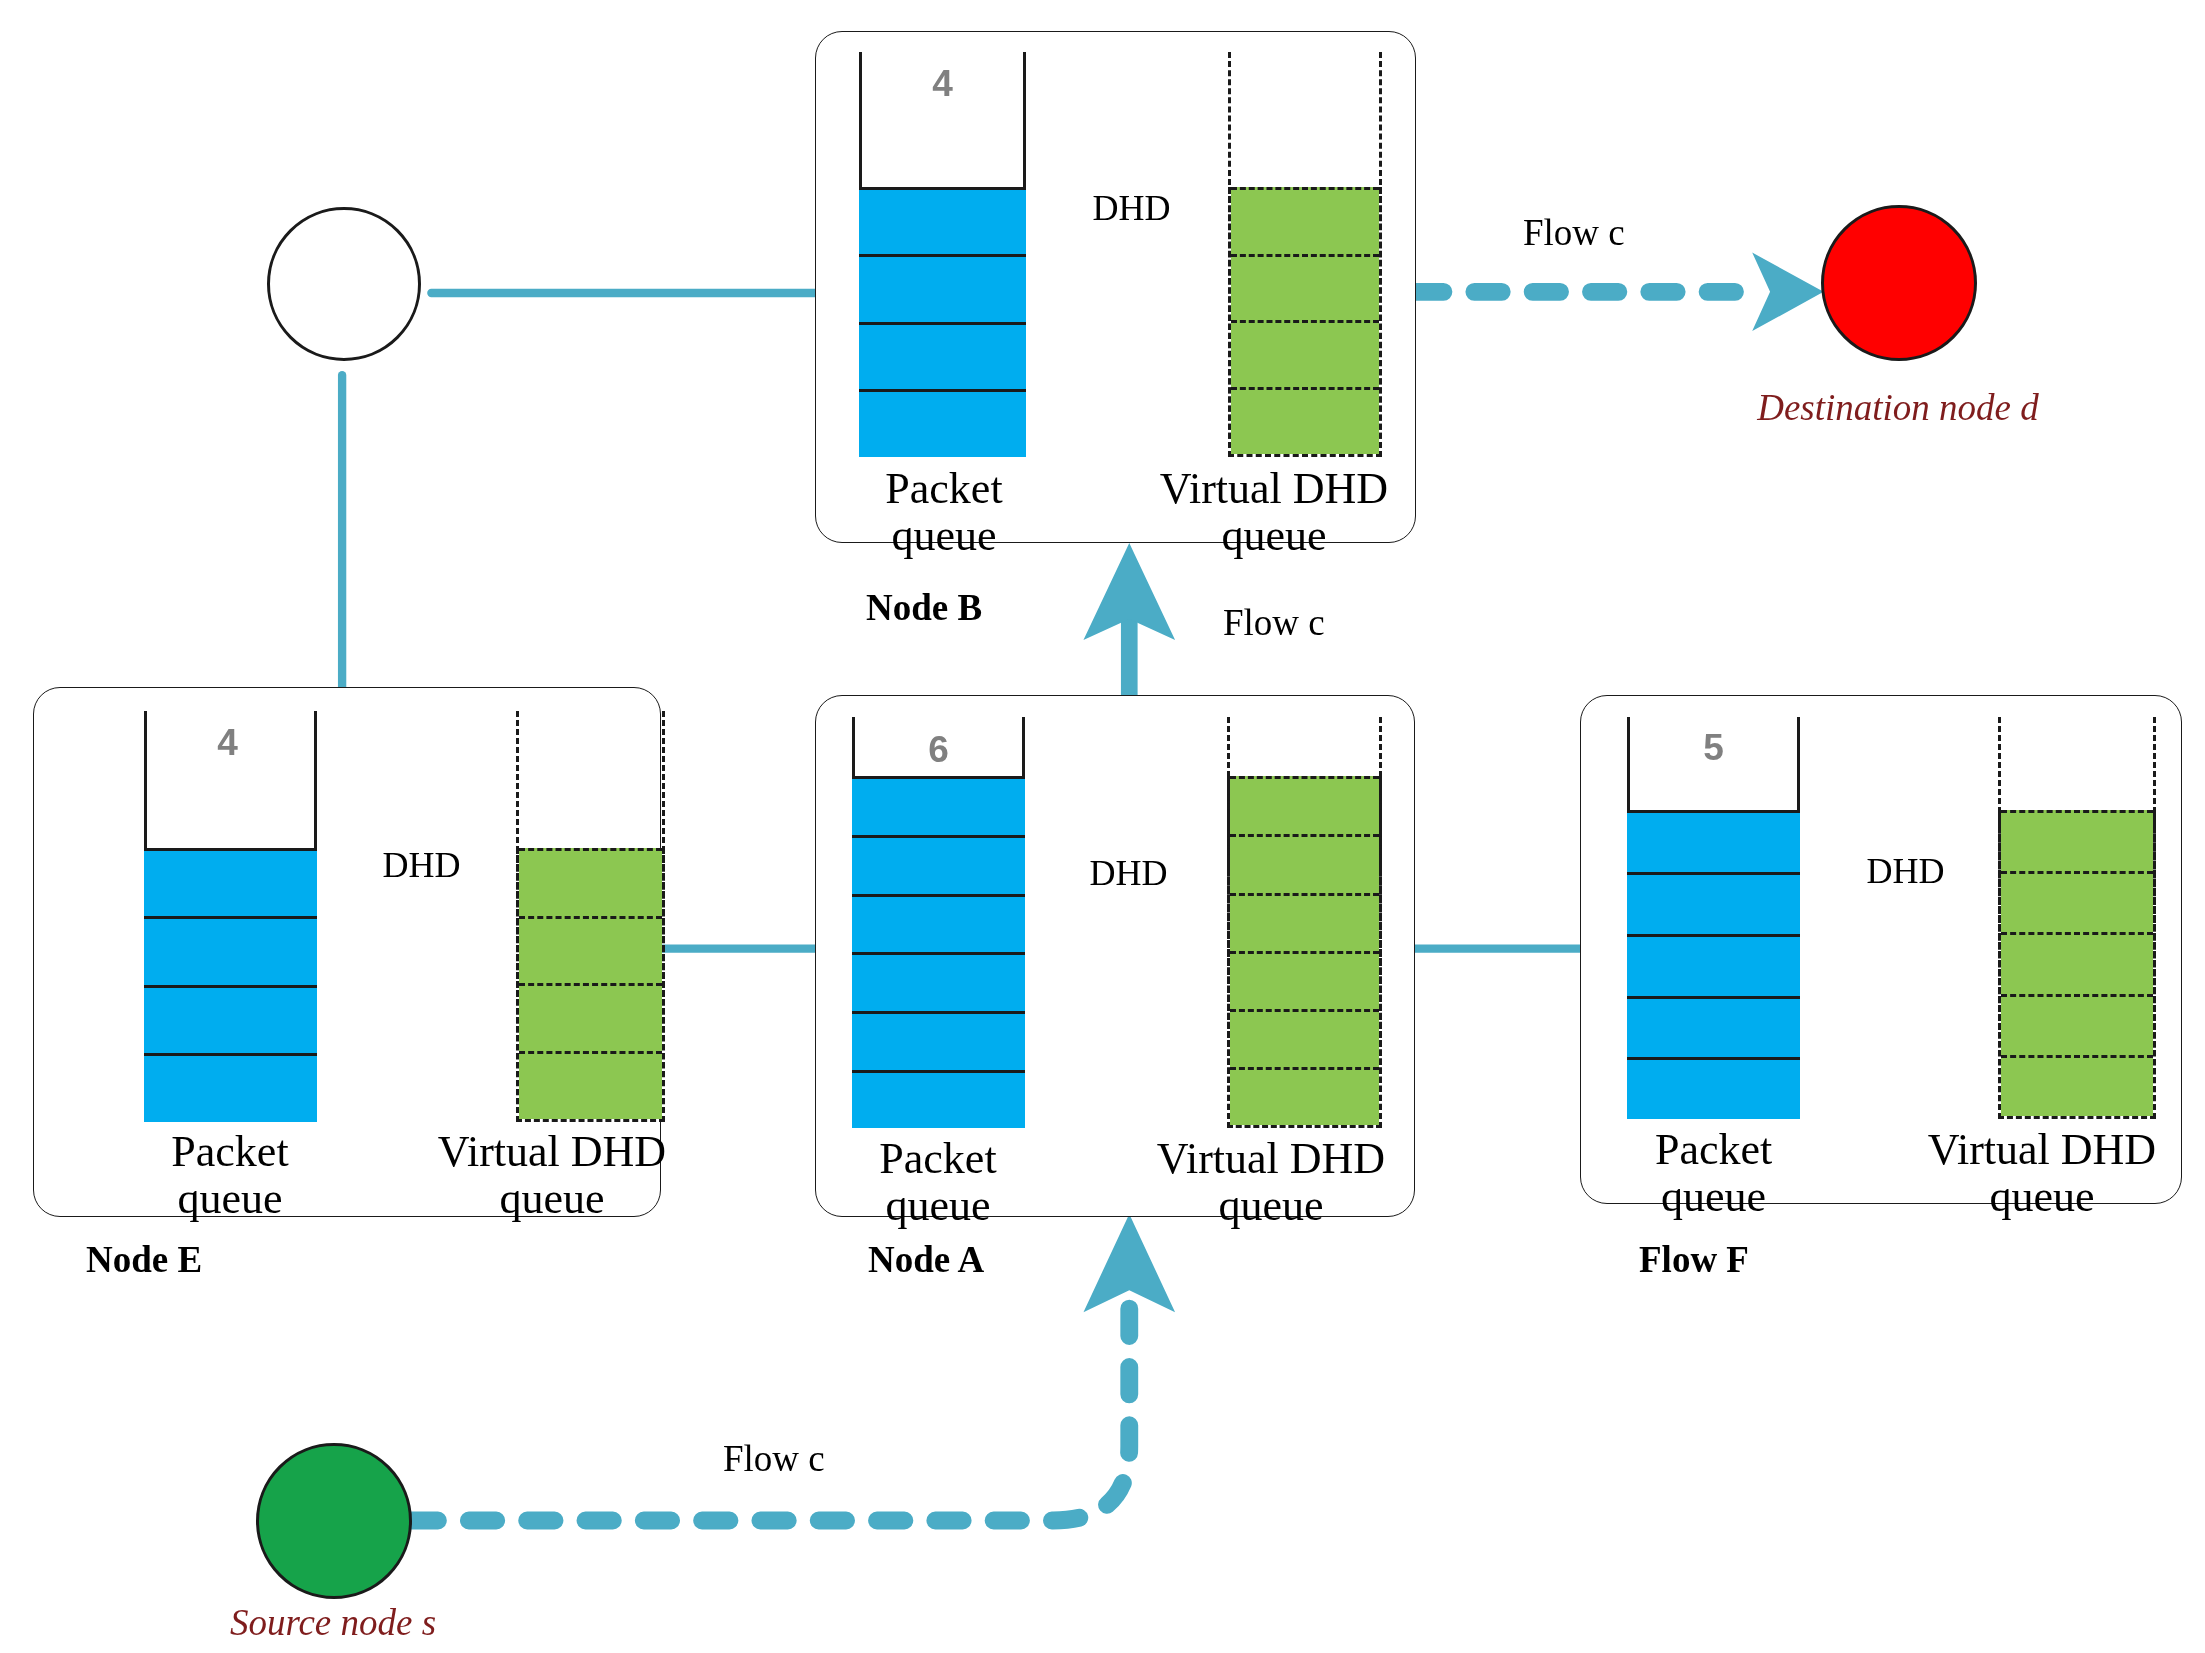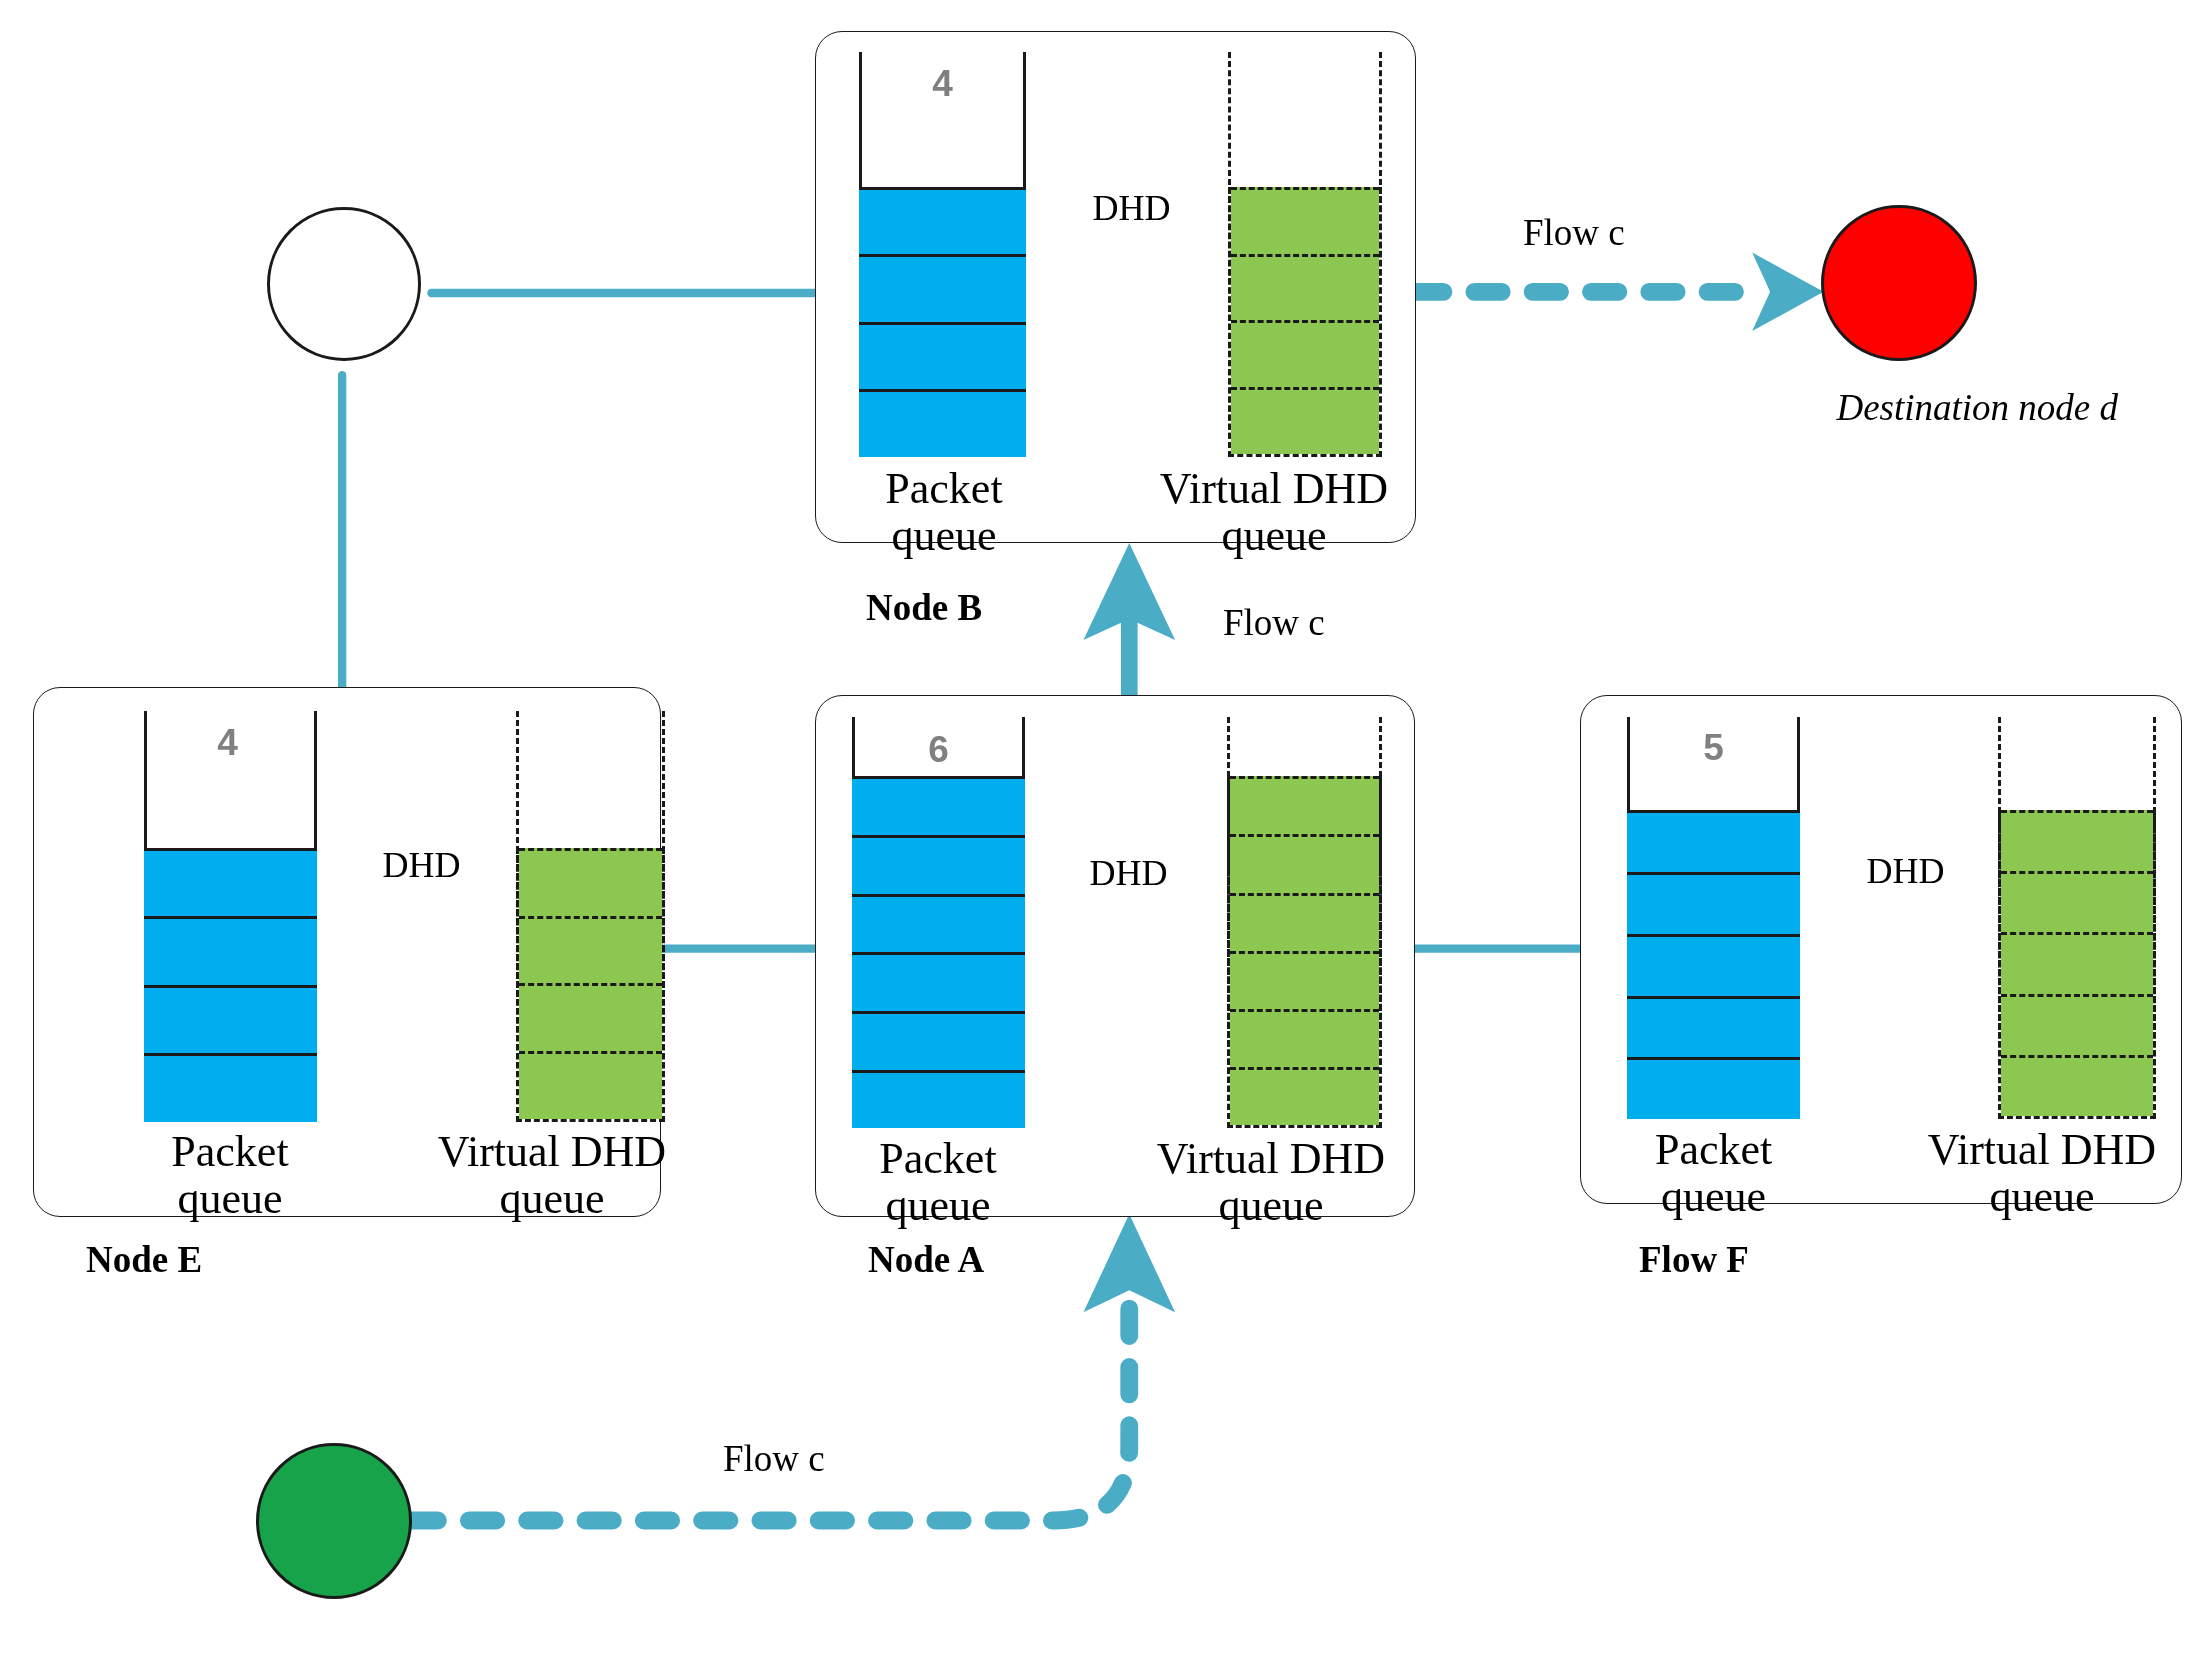--- a/index.html
+++ b/index.html
@@ -137,23 +137,23 @@
     font-family: "Liberation Serif", serif;
     font-size: 37px;
     color: #000000;
     white-space: nowrap;
   }
   .endpoint-label {
     position: absolute;
     font-family: "Liberation Serif", serif;
     font-style: italic;
     font-size: 37px;
-    color: #000000;
+    color: #7f1d1d;
     white-space: nowrap;
-    text-align: right;
+    text-align: center;
   }
 
   
   .endpoint-circle {
     position: absolute;
     border-radius: 50%;
     box-sizing: border-box;
   }
 </style>
 </head>
@@ -203,20 +203,21 @@
       <path d="M 3290 1550 L 3390 1600 L 3290 1650 L 3315 1600 Z" fill="#000"></path>
     </g>
   </svg>
 
   <div class="endpoint-circle" style="left:267px; top:207px; width:154px; height:154px; background:#ffffff; border:3px solid #1a1a1a;"></div>
 
   <div class="endpoint-circle" style="left:1821px; top:205px; width:156px; height:156px; background:#FF0000; border:3px solid #1a1a1a;"></div>
   <div class="endpoint-label" style="left:1678px; top:386px; width:440px;">Destination node d</div>
 
   <div class="endpoint-circle" style="left:256px; top:1443px; width:156px; height:156px; background:#16A34A; border:3px solid #1a1a1a;"></div>
+  <div class="endpoint-label" style="left:119px; top:1601px; width:428px;">Source node s</div>
 
   <div class="flow-label" style="left:1523px; top:211px;">Flow c</div>
   <div class="flow-label" style="left:1223px; top:601px;">Flow c</div>
   <div class="flow-label" style="left:723px; top:1437px;">Flow c</div>
 
   <div class="node-box" style="left:815px; top:31px; width:601px; height:512px;">
 
     <div class="pq-count" style="left:43px; top:33px; width:167px;">4</div>
 
     <div class="pq-wrap" style="left:43px; top:19.6px; width:167px; height:405px;">

